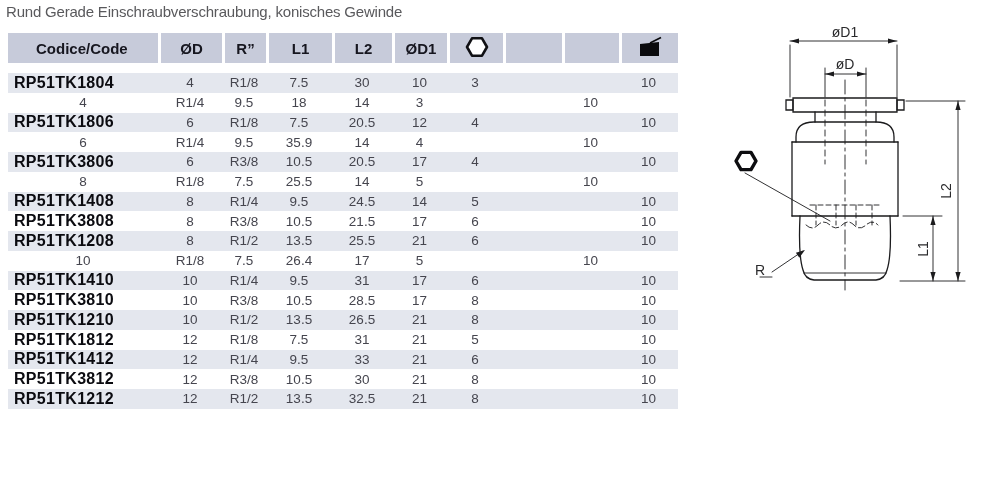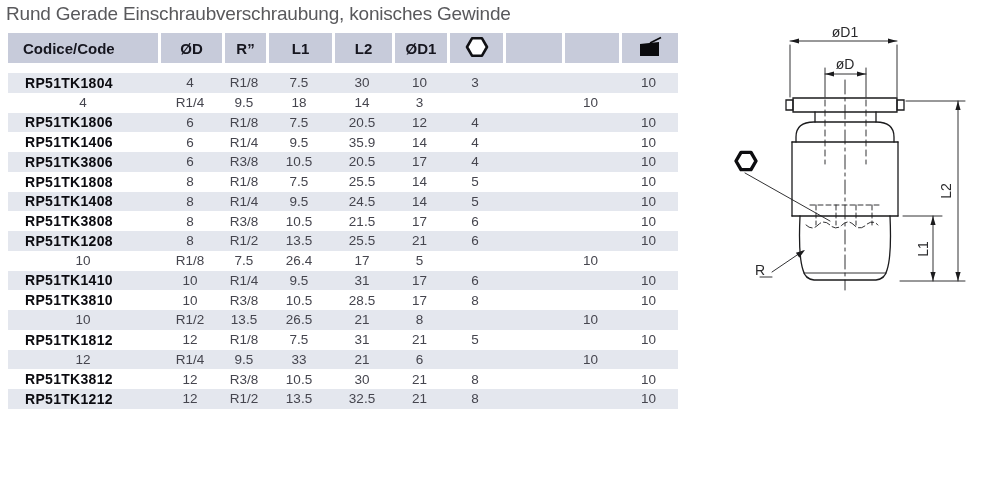--- a/index.html
+++ b/index.html
@@ -2,41 +2,41 @@
 <html><head>
 <meta charset="utf-8">
 <style>
   html,body { margin:0; padding:0; }
   body {
     width:981px; height:484px; background:#ffffff; position:relative;
     font-family:"Liberation Sans", sans-serif; overflow:hidden;
   }
   .title {
     position:absolute; left:6px; top:3px;
-    font-size:19px; color:#59595c; letter-spacing:-0.2px;text-align:center;
+    font-size:15px; color:#59595c; letter-spacing:-0.2px;text-align:center;
   }
   .table { position:absolute; left:8px; top:33px; width:670px; }
   .thead, .trow {
     display:grid;
     grid-template-columns:150px 64px 44px 66px 60px 55px 56px 59px 57px 59px;
   }
   .thead { height:30px; }
   .th {
     background:#c7cbda; display:flex; align-items:center; justify-content:center;
     font-weight:bold; font-size:15px; color:#16161f; box-sizing:border-box;
   }
   .th + .th { border-left:3px solid #ffffff; }
-  .th.code { justify-content:flex-start; padding-left:15px; }
+  .th.code { justify-content:flex-start; padding-left:28px; }
   .tbody { margin-top:10px; }
   .trow { height:19.75px; align-items:center; }
   .trow.alt { background:#e4e7ee; }
   .cell { text-align:center; font-size:13.5px; color:#45454e; }
   .cell.code {
-    text-align:left; padding-left:17px; font-weight:bold;
-    font-size:14px; color:#0b0b10; letter-spacing:0.3px;
+    text-align:left; padding-left:6px; font-weight:bold;
+    font-size:16px; color:#0b0b10; letter-spacing:0.3px;
   }
   svg.drawing { position:absolute; left:700px; top:18px; }
   svg text { font-family:"Liberation Sans", sans-serif; fill:#2a2a2c; }
 </style>
 </head>
 <body>
 
 <div class="title">Rund Gerade Einschraubverschraubung, konisches Gewinde</div>
 
 <div class="table">
@@ -97,21 +97,20 @@
       <div class="cell">R1/8</div>
       <div class="cell">7.5</div>
       <div class="cell">20.5</div>
       <div class="cell">12</div>
       <div class="cell">4</div>
       <div class="cell"></div>
       <div class="cell"></div>
       <div class="cell">10</div>
     </div>
       <div class="trow">
-      <div class="cell code">RP51TK1406</div>
       <div class="cell">6</div>
       <div class="cell">R1/4</div>
       <div class="cell">9.5</div>
       <div class="cell">35.9</div>
       <div class="cell">14</div>
       <div class="cell">4</div>
       <div class="cell"></div>
       <div class="cell"></div>
       <div class="cell">10</div>
     </div>
@@ -121,21 +120,20 @@
       <div class="cell">R3/8</div>
       <div class="cell">10.5</div>
       <div class="cell">20.5</div>
       <div class="cell">17</div>
       <div class="cell">4</div>
       <div class="cell"></div>
       <div class="cell"></div>
       <div class="cell">10</div>
     </div>
       <div class="trow">
-      <div class="cell code">RP51TK1808</div>
       <div class="cell">8</div>
       <div class="cell">R1/8</div>
       <div class="cell">7.5</div>
       <div class="cell">25.5</div>
       <div class="cell">14</div>
       <div class="cell">5</div>
       <div class="cell"></div>
       <div class="cell"></div>
       <div class="cell">10</div>
     </div>
@@ -204,20 +202,21 @@
       <div class="cell">R3/8</div>
       <div class="cell">10.5</div>
       <div class="cell">28.5</div>
       <div class="cell">17</div>
       <div class="cell">8</div>
       <div class="cell"></div>
       <div class="cell"></div>
       <div class="cell">10</div>
     </div>
       <div class="trow alt">
+      <div class="cell code">RP51TK1210</div>
       <div class="cell">10</div>
       <div class="cell">R1/2</div>
       <div class="cell">13.5</div>
       <div class="cell">26.5</div>
       <div class="cell">21</div>
       <div class="cell">8</div>
       <div class="cell"></div>
       <div class="cell"></div>
       <div class="cell">10</div>
     </div>
@@ -227,20 +226,21 @@
       <div class="cell">R1/8</div>
       <div class="cell">7.5</div>
       <div class="cell">31</div>
       <div class="cell">21</div>
       <div class="cell">5</div>
       <div class="cell"></div>
       <div class="cell"></div>
       <div class="cell">10</div>
     </div>
       <div class="trow alt">
+      <div class="cell code">RP51TK1412</div>
       <div class="cell">12</div>
       <div class="cell">R1/4</div>
       <div class="cell">9.5</div>
       <div class="cell">33</div>
       <div class="cell">21</div>
       <div class="cell">6</div>
       <div class="cell"></div>
       <div class="cell"></div>
       <div class="cell">10</div>
     </div>

